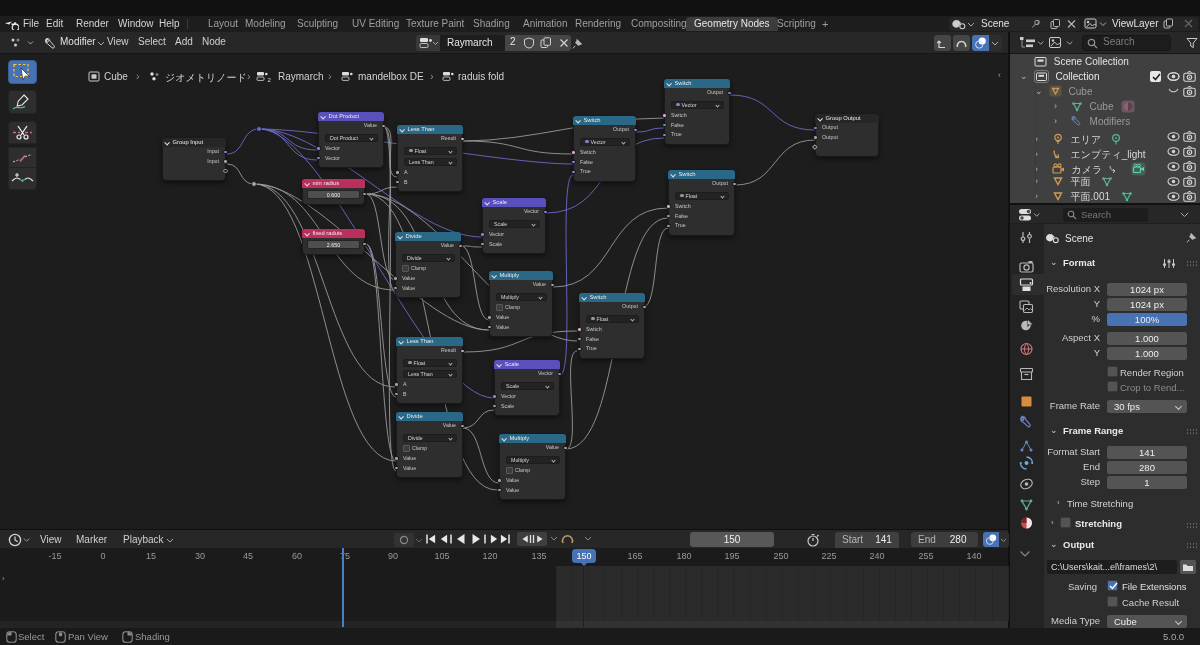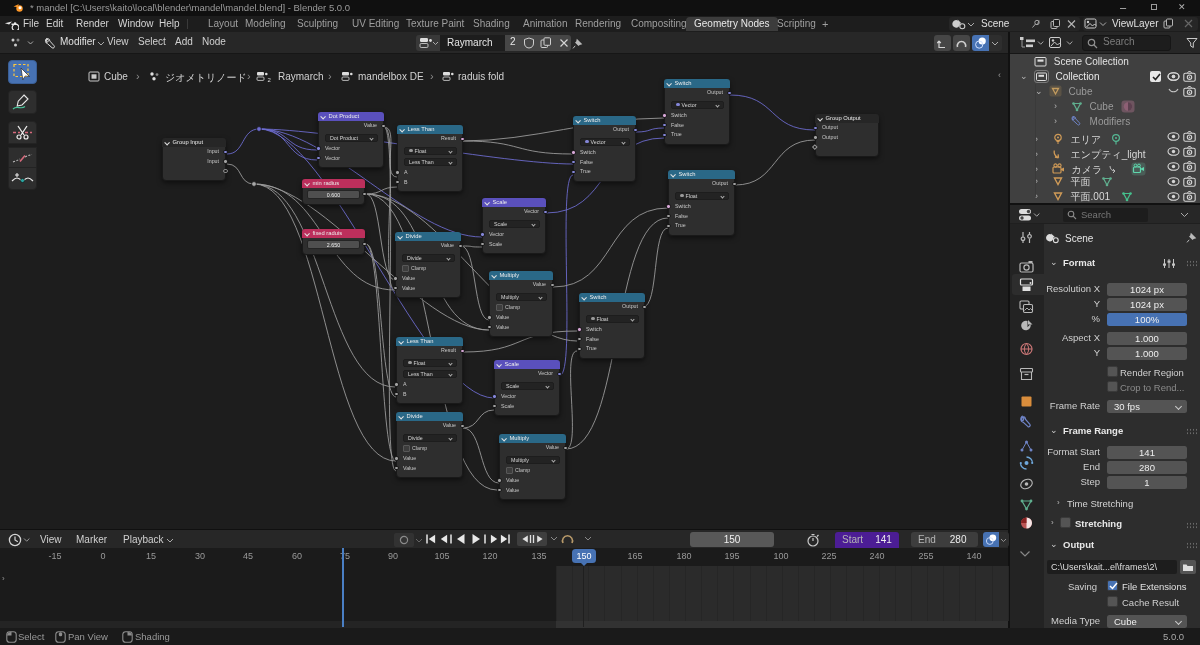--- a/index.html
+++ b/index.html
@@ -63,31 +63,20 @@
 
 #tlhdr{position:absolute;left:0;top:529px;width:1008px;height:19px;background:#272727;border-top:1px solid #101010;font-size:10px;}
 #tlruler{position:absolute;left:0;top:548px;width:1008px;height:18px;background:#1b1b1b;font-size:9px;color:#9a9a9a;}
 #tlbody{position:absolute;left:0;top:566px;width:1008px;height:62px;background:#1b1b1b;}
 
 #statusbar{position:absolute;left:0;top:628px;width:1200px;height:17px;background:#1a1a1a;font-size:9.5px;color:#999;}
 </style>
 </head>
 <body>
 <div id="root">
-  <div id="titlebar">
-    <svg class="abs" style="left:13px;top:3px" width="11" height="10" viewBox="0 0 11 10">
-        <circle cx="6.5" cy="5.5" r="3.2" fill="#ff9827"></circle>
-        <path d="M0.5 3.5 L6 1 L4 4 Z" fill="#ff9827"></path>
-        <circle cx="7" cy="4.8" r="1.5" fill="#fff"></circle>
-      </svg>
-    <span class="abs" style="left:30px;top:2px">* mandel [C:\Users\kaito\local\blender\mandel\mandel.blend] - Blender 5.0.0</span>
-    <span class="abs" style="left:1120px;top:1px;color:#c8c8c8;font-size:11px">–</span>
-    <span class="abs" style="left:1151px;top:4px;width:6px;height:6px;border:1px solid #9a9a9a"></span>
-    <span class="abs" style="left:1178px;top:2px;color:#b0b0b0;font-size:9px">✕</span>
-  </div>
   <div id="menubar">
     <svg class="abs" style="left:4px;top:3px" width="15" height="11" viewBox="0 0 16 11">
         <path d="M10.2 5.8 a3.6 3.6 0 1 0 3.6 -0.4 L8 5.2 Z" fill="none" stroke="#e8e8e8" stroke-width="1.3"></path>
         <path d="M1 4.2 L8.5 2.2 L5.5 5.4 Z" fill="#e8e8e8"></path>
         <circle cx="11.8" cy="4.6" r="1.4" fill="#e8e8e8"></circle>
       </svg>
     <span class="mitem" style="left:23px">File</span>
     <span class="mitem" style="left:46px">Edit</span>
     <span class="mitem" style="left:76px">Render</span>
     <span class="mitem" style="left:118px">Window</span>
@@ -854,21 +843,21 @@
         <path d="M112.2 3.4 L112.2 10.6 L117.6 7 Z" fill="#e0e0e0"></path>
         <path d="M126 5 l3 3 l3 -3" stroke="#888" fill="none"></path>
         <path d="M138 11 a5 5 0 1 1 9 0" fill="none" stroke="#b89a6a" stroke-width="1.6"></path>
         <path d="M160 5 l3 3 l3 -3" stroke="#888" fill="none"></path>
       </svg>
     <span class="abs" style="left:690px;top:2px;width:84px;height:15px;background:#585858;border-radius:3px;text-align:center;line-height:15px;color:#f0f0f0">150</span>
     <svg class="abs" style="left:806px;top:3px" width="14" height="14" viewBox="0 0 14 14">
         <circle cx="7" cy="8" r="5" fill="none" stroke="#c9c9c9" stroke-width="1.2"></circle>
         <path d="M7 8 V5 M5.5 1.5 h3 M11 3.5 l1.5 -1.5" stroke="#c9c9c9" stroke-width="1.2" fill="none"></path>
       </svg>
-    <span class="abs" style="left:835px;top:2px;width:64px;height:22px;background:#4c1d95;border-radius:3px;line-height:15px"><i style="font-style:normal;color:#b5b5b5;padding-left:7px">Start</i><i style="font-style:normal;color:#ededed;padding-left:12px">141</i></span>
+    <span class="abs" style="left:835px;top:2px;width:64px;height:22px;background:#404040;border-radius:3px;line-height:15px"><i style="font-style:normal;color:#b5b5b5;padding-left:7px">Start</i><i style="font-style:normal;color:#ededed;padding-left:12px">141</i></span>
     <span class="abs" style="left:911px;top:2px;width:67px;height:15px;background:#3d3d3d;border-radius:3px;line-height:15px"><i style="font-style:normal;color:#b5b5b5;padding-left:7px">End</i><i style="font-style:normal;color:#ededed;padding-left:14px">280</i></span>
     <span class="abs" style="left:983px;top:2px;width:16px;height:15px;background:#4772b3;border-radius:3px 0 0 3px"></span>
     <svg class="abs" style="left:985px;top:3px" width="13" height="13" viewBox="0 0 13 13">
         <circle cx="7.8" cy="4.8" r="3.4" fill="#fff"></circle>
         <circle cx="4.8" cy="8" r="3.4" fill="none" stroke="#cfe0ff" stroke-width="0.9"></circle>
       </svg>
     <span class="abs" style="left:999px;top:2px;width:10px;height:15px;background:#2e2e2e;border-radius:0 3px 3px 0"></span>
     <svg class="abs" style="left:1000px;top:8px" width="7" height="5" viewBox="0 0 7 5">
         <path d="M1 1 l2.5 2.5 L6 1" stroke="#999" fill="none" stroke-width="0.9"></path>
       </svg>
@@ -882,21 +871,21 @@
       <span class="abs" style="left:277px;top:3px;width:40px;text-align:center">60</span>
       <span class="abs" style="left:325px;top:3px;width:40px;text-align:center">75</span>
       <span class="abs" style="left:373px;top:3px;width:40px;text-align:center">90</span>
       <span class="abs" style="left:422px;top:3px;width:40px;text-align:center">105</span>
       <span class="abs" style="left:470px;top:3px;width:40px;text-align:center">120</span>
       <span class="abs" style="left:519px;top:3px;width:40px;text-align:center">135</span>
       <span class="abs" style="left:567px;top:3px;width:40px;text-align:center">150</span>
       <span class="abs" style="left:615px;top:3px;width:40px;text-align:center">165</span>
       <span class="abs" style="left:664px;top:3px;width:40px;text-align:center">180</span>
       <span class="abs" style="left:712px;top:3px;width:40px;text-align:center">195</span>
-      <span class="abs" style="left:761px;top:3px;width:40px;text-align:center">100</span>
+      <span class="abs" style="left:761px;top:3px;width:40px;text-align:center">250</span>
       <span class="abs" style="left:809px;top:3px;width:40px;text-align:center">225</span>
       <span class="abs" style="left:857px;top:3px;width:40px;text-align:center">240</span>
       <span class="abs" style="left:906px;top:3px;width:40px;text-align:center">255</span>
       <span class="abs" style="left:954px;top:3px;width:40px;text-align:center">140</span>
     </div>
   <div id="tlbody">
     <div class="abs" style="left:556px;top:0;width:452px;height:55px;background:#2b2b2b"></div>
     <div id="tlgrid">
         <div class="abs" style="left:556.0px;top:0;width:1px;height:55px;background:#262626"></div>
         <div class="abs" style="left:572.1px;top:0;width:1px;height:55px;background:#262626"></div>

